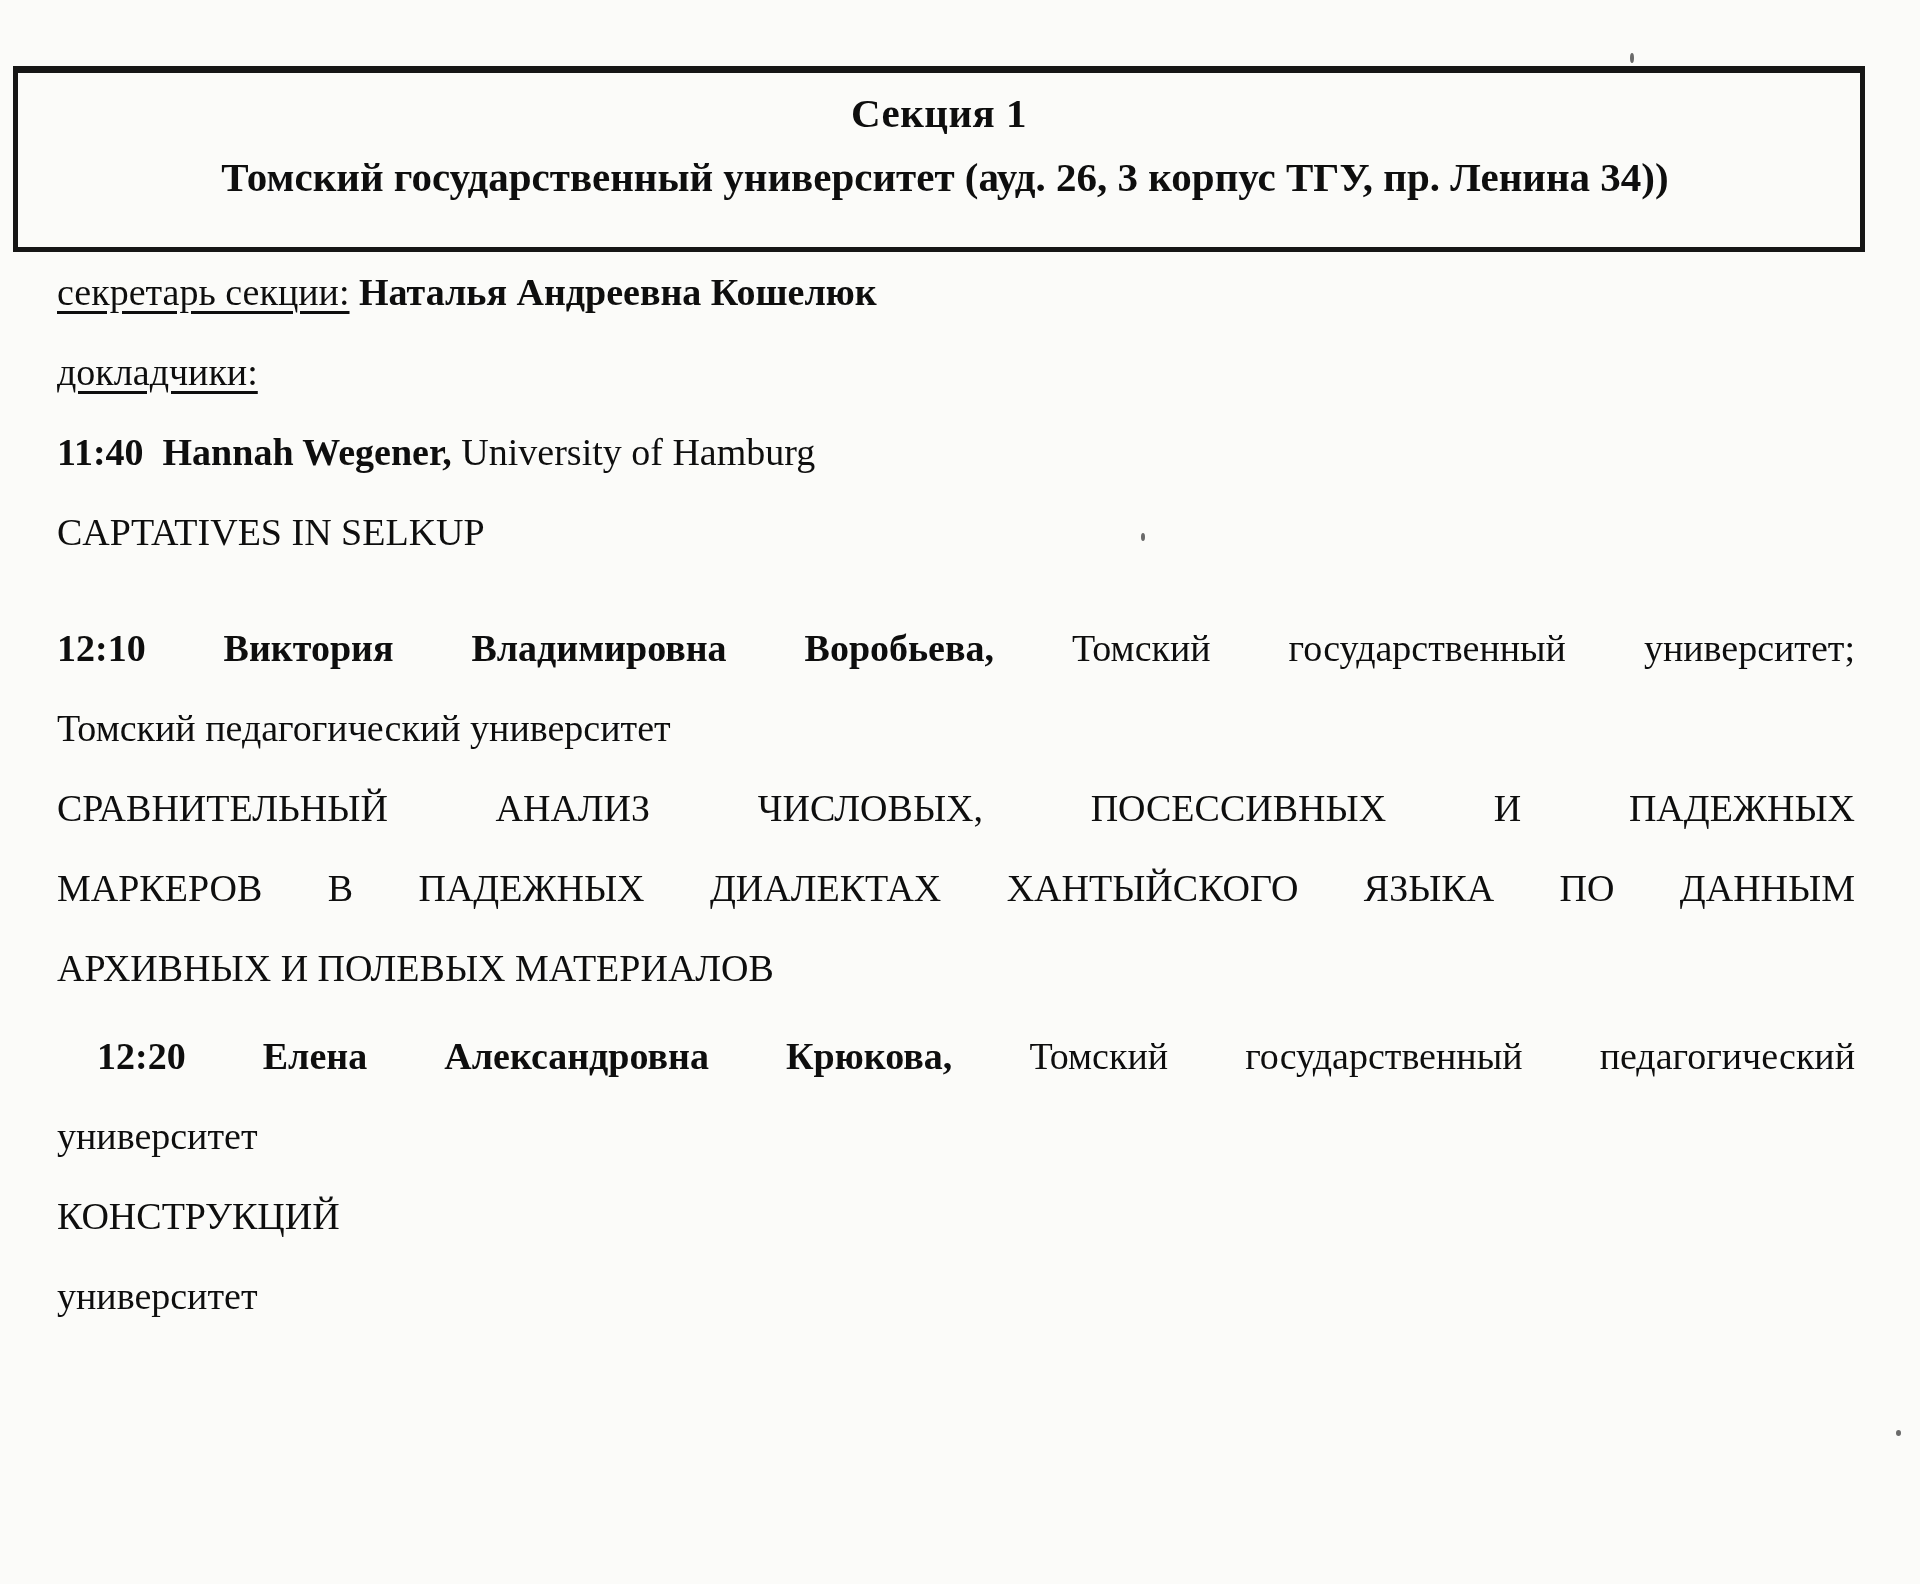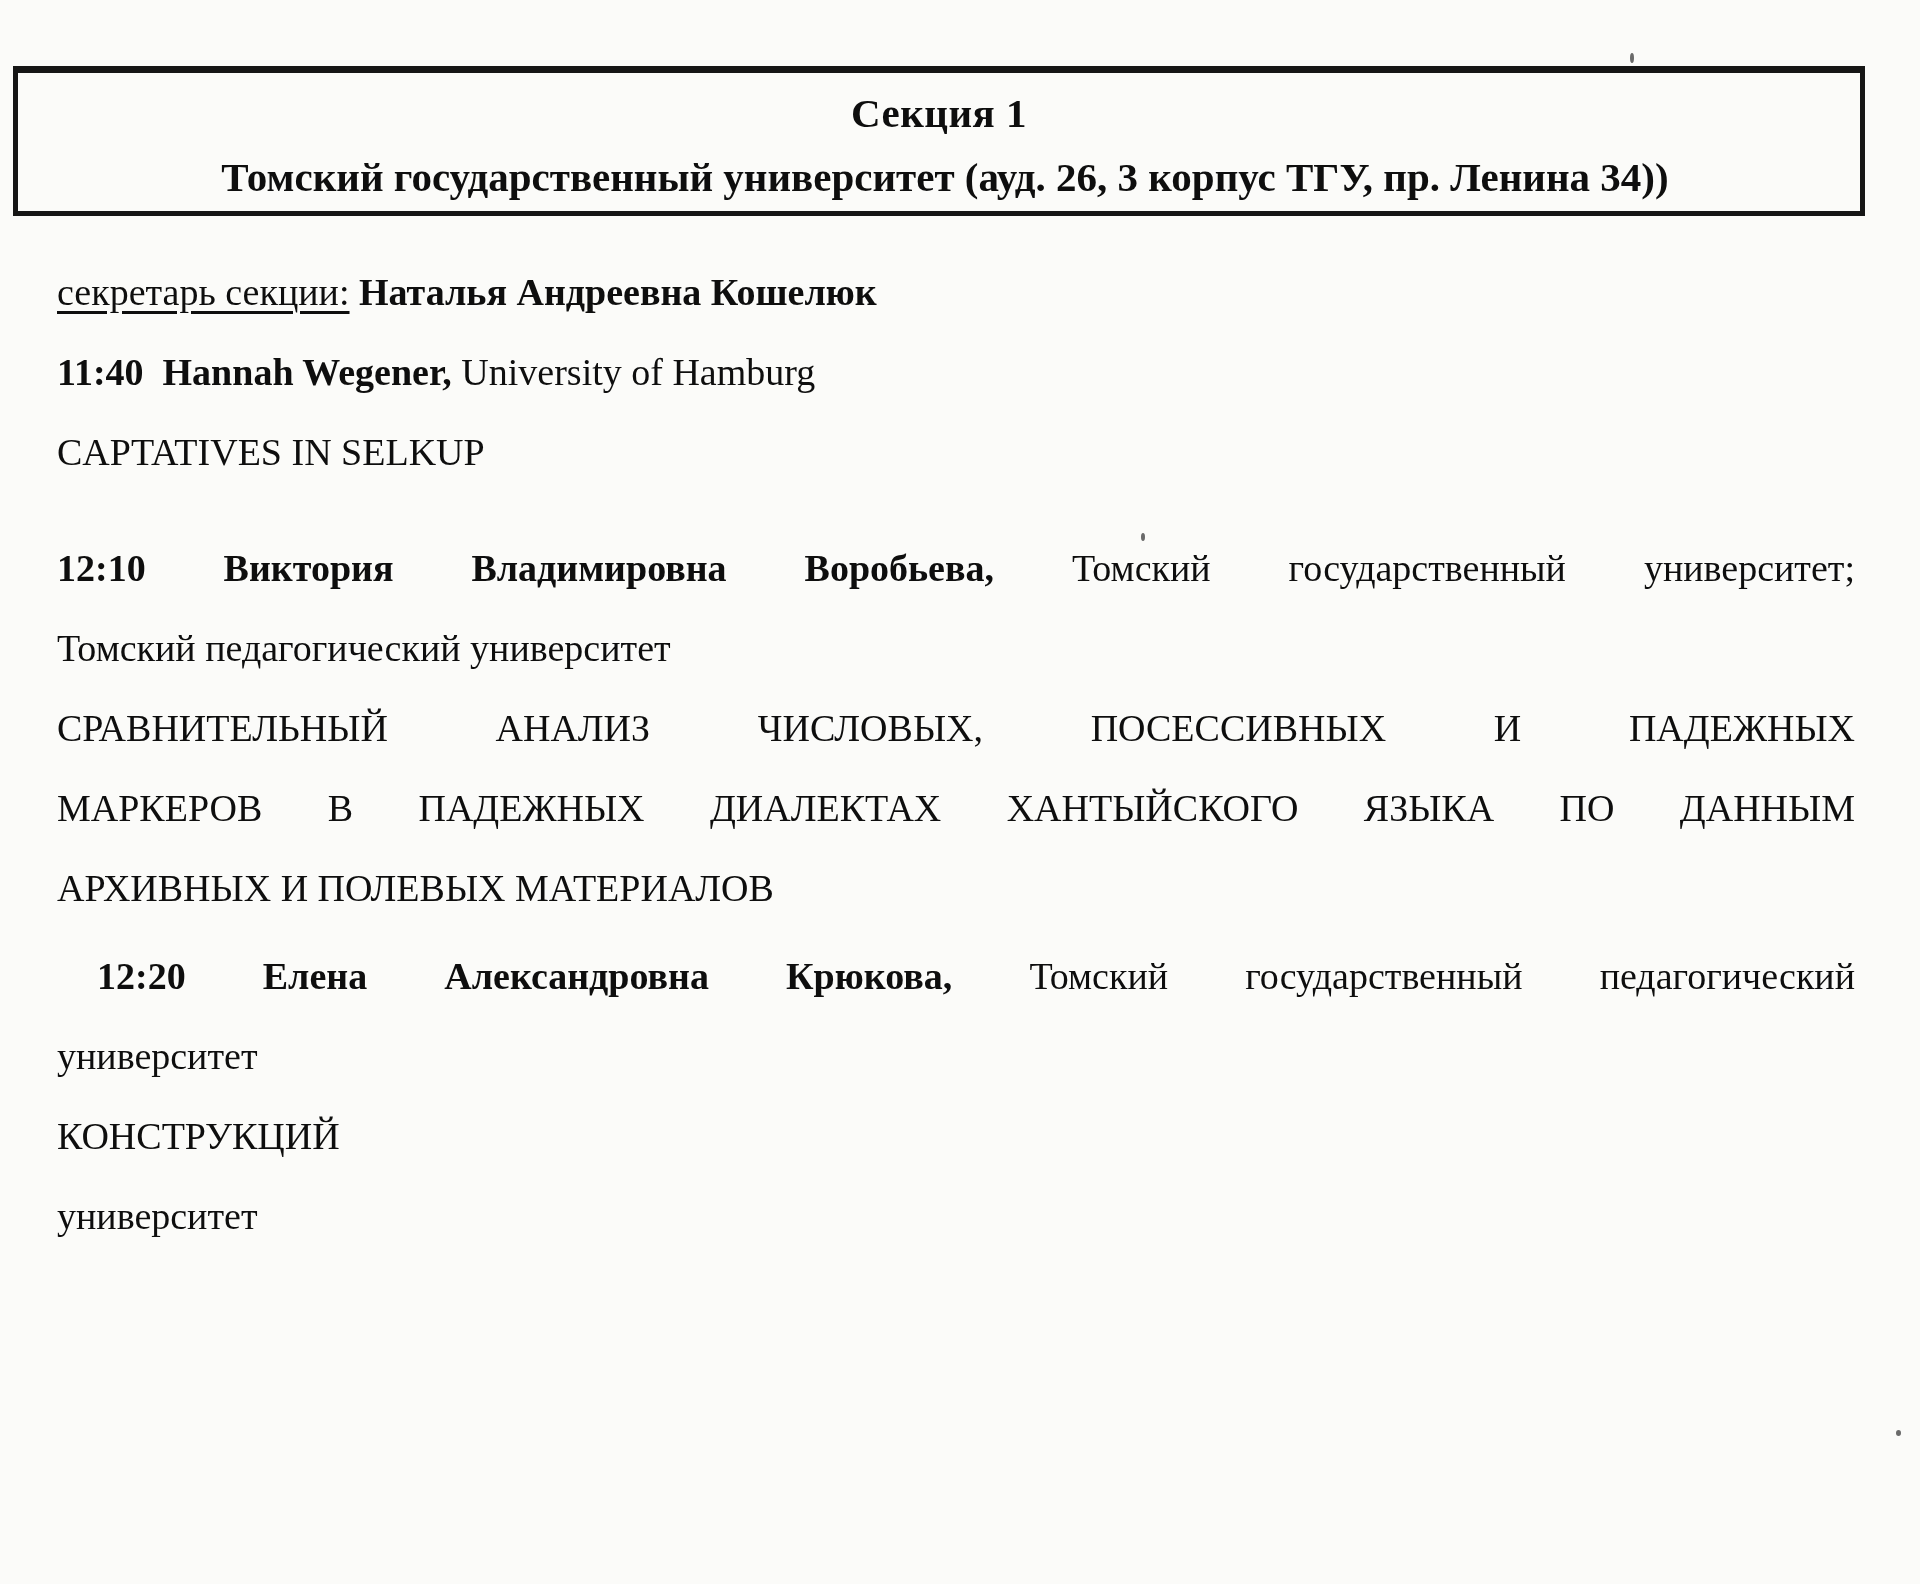--- a/index.html
+++ b/index.html
@@ -14,21 +14,21 @@
     font-family: "Liberation Serif", "DejaVu Serif", serif;
     overflow: hidden;
     position: relative;
   }
   
   .section-box {
     position: absolute;
     left: 13px;
     top: 66px;
     width: 1852px;
-    height: 150px;
+    height: 186px;
     box-sizing: border-box;
     border: 5px solid #161616;
     border-top-width: 7px;
   }
   .section-box .title {
     text-align: center;
     font-weight: bold;
     font-size: 41px;
     margin-top: 16px;
     letter-spacing: 0.5px;
@@ -89,20 +89,23 @@
 <div class="speck speck3"></div>
 
 <div class="content">
 
 
   <div class="line">
     <span class="u">секретарь секции:</span>
     <span class="b">Наталья Андреевна Кошелюк</span>
   </div>
 
+  <div class="line">
+    <span class="u">докладчики:</span>
+  </div>
 
   <div class="line">
     <span class="b">11:40&nbsp; Hannah Wegener,</span>
     <span>University of Hamburg</span>
   </div>
   <div class="line">CAPTATIVES IN SELKUP</div>
 
   <div class="line justify gap-lg">
     <span class="b">12:10 Виктория Владимировна Воробьева,</span>
     <span>Томский государственный университет;</span>

